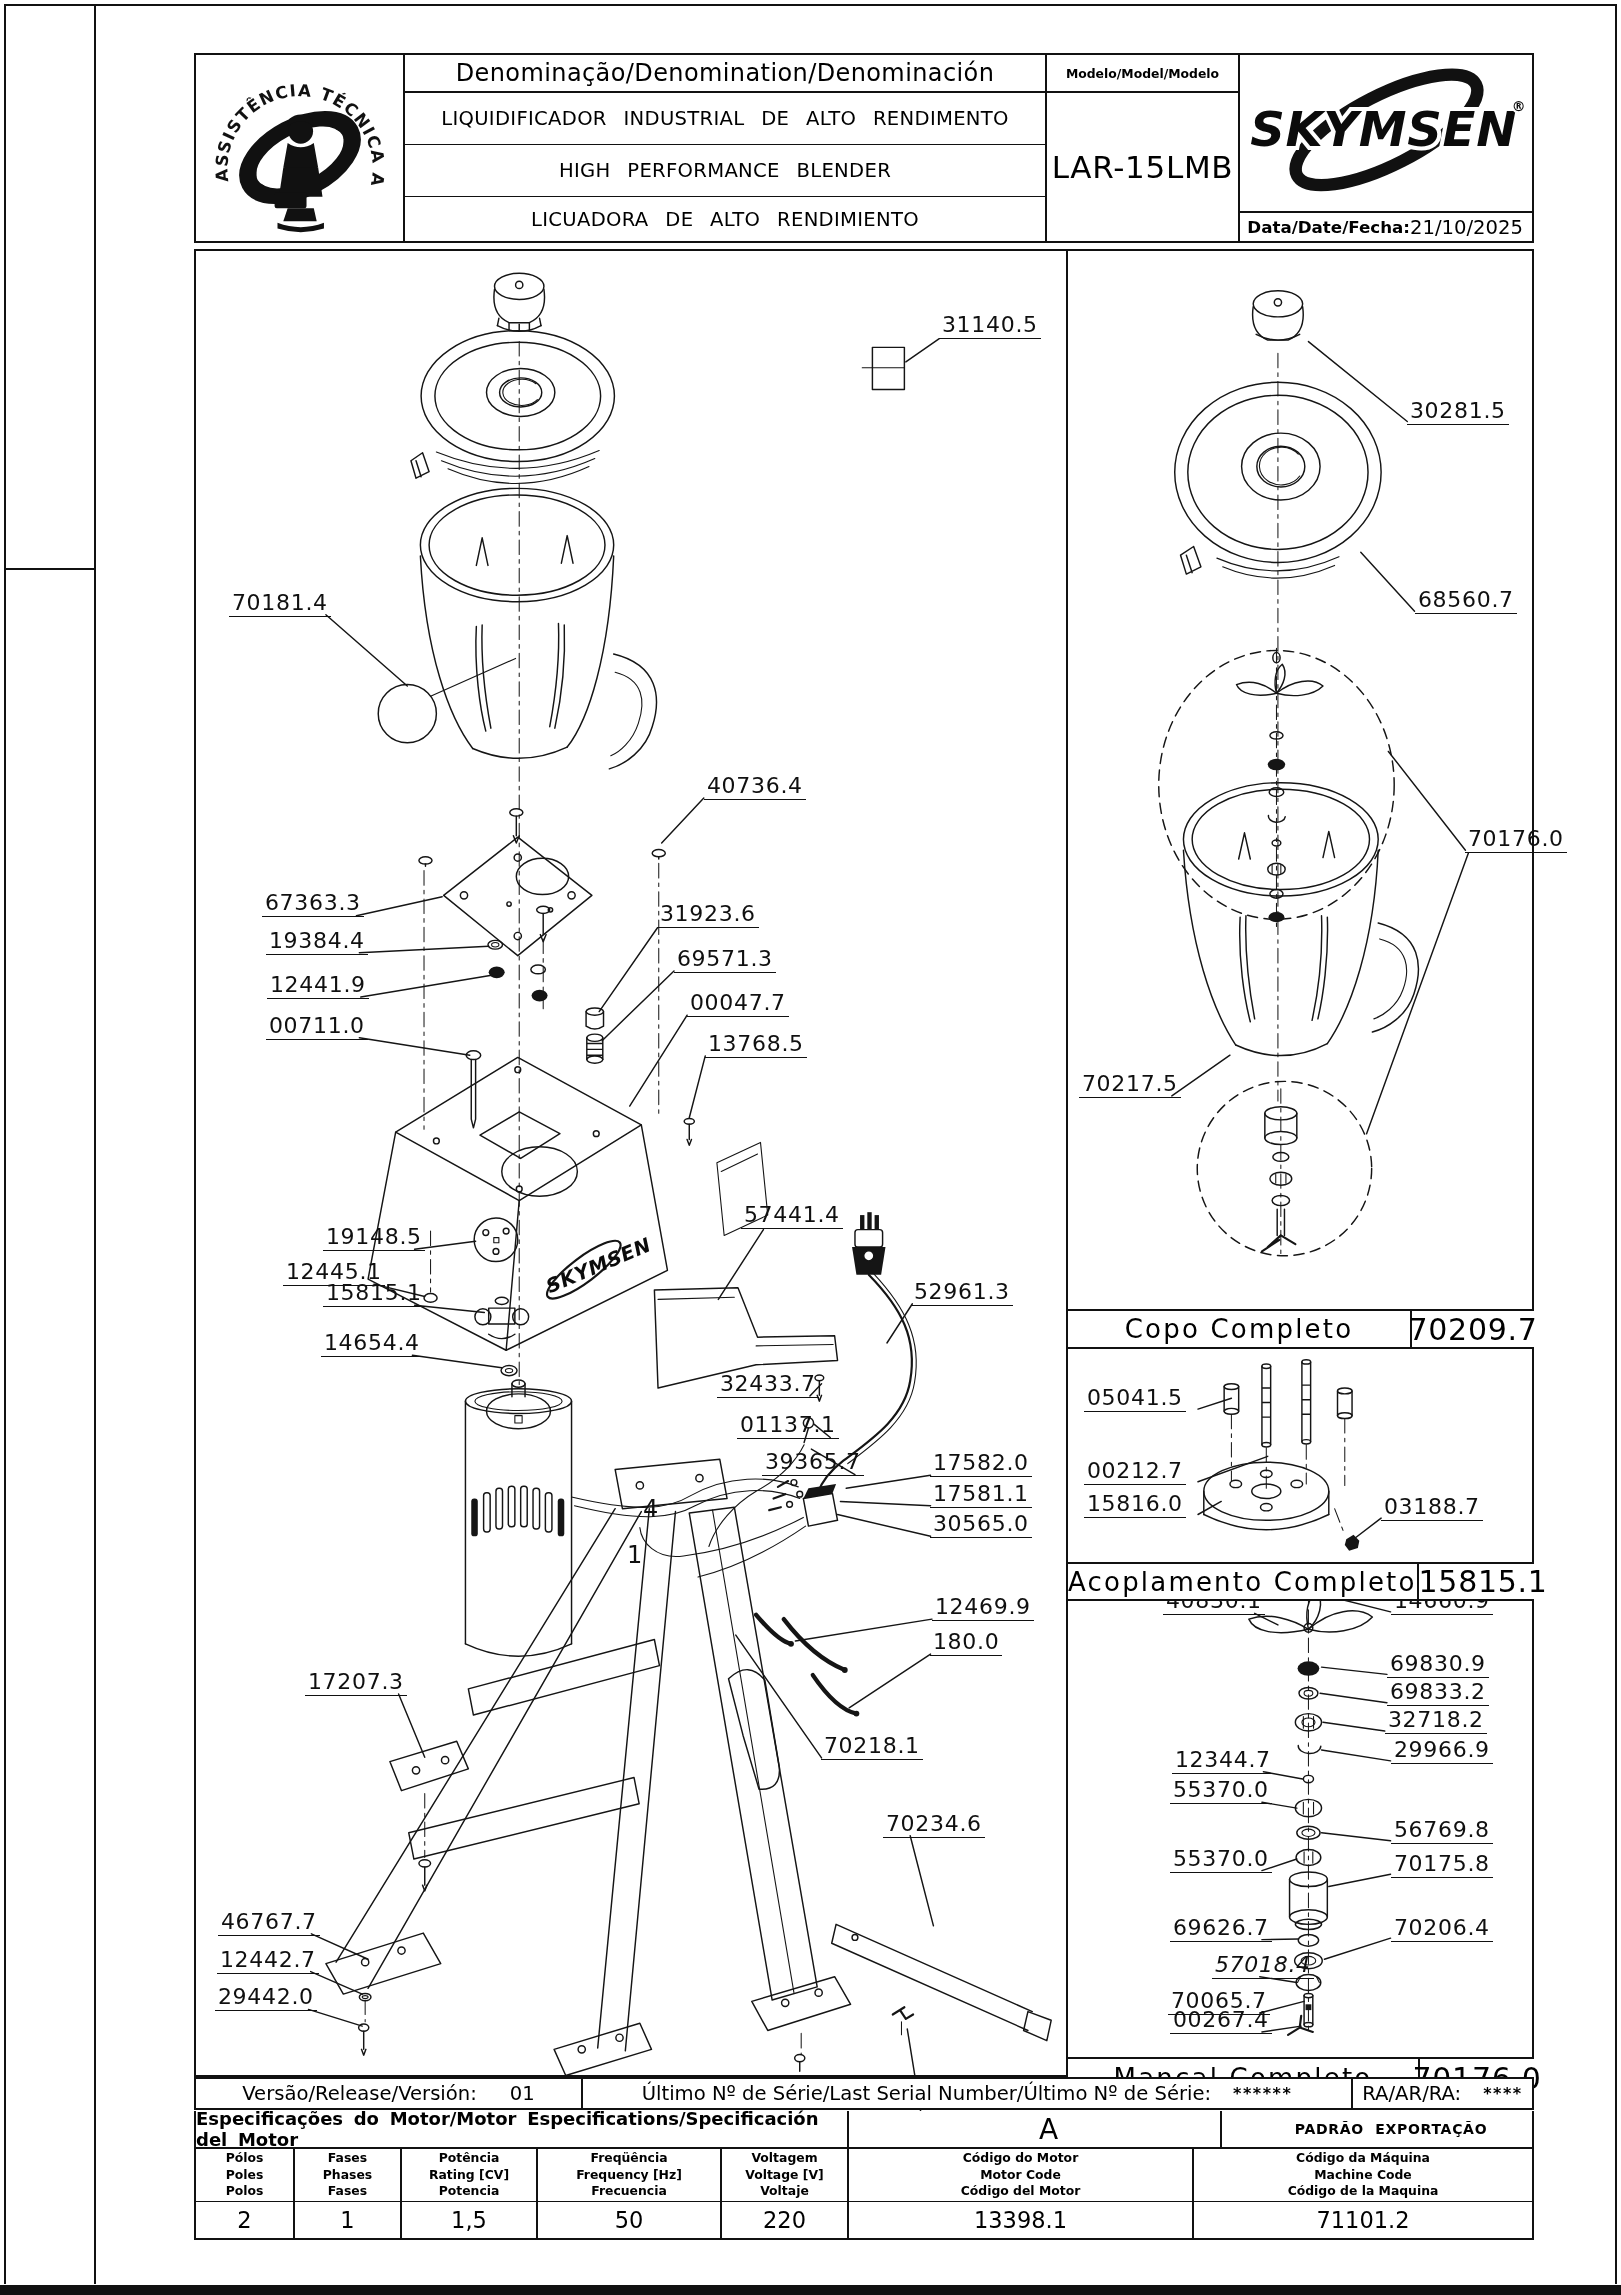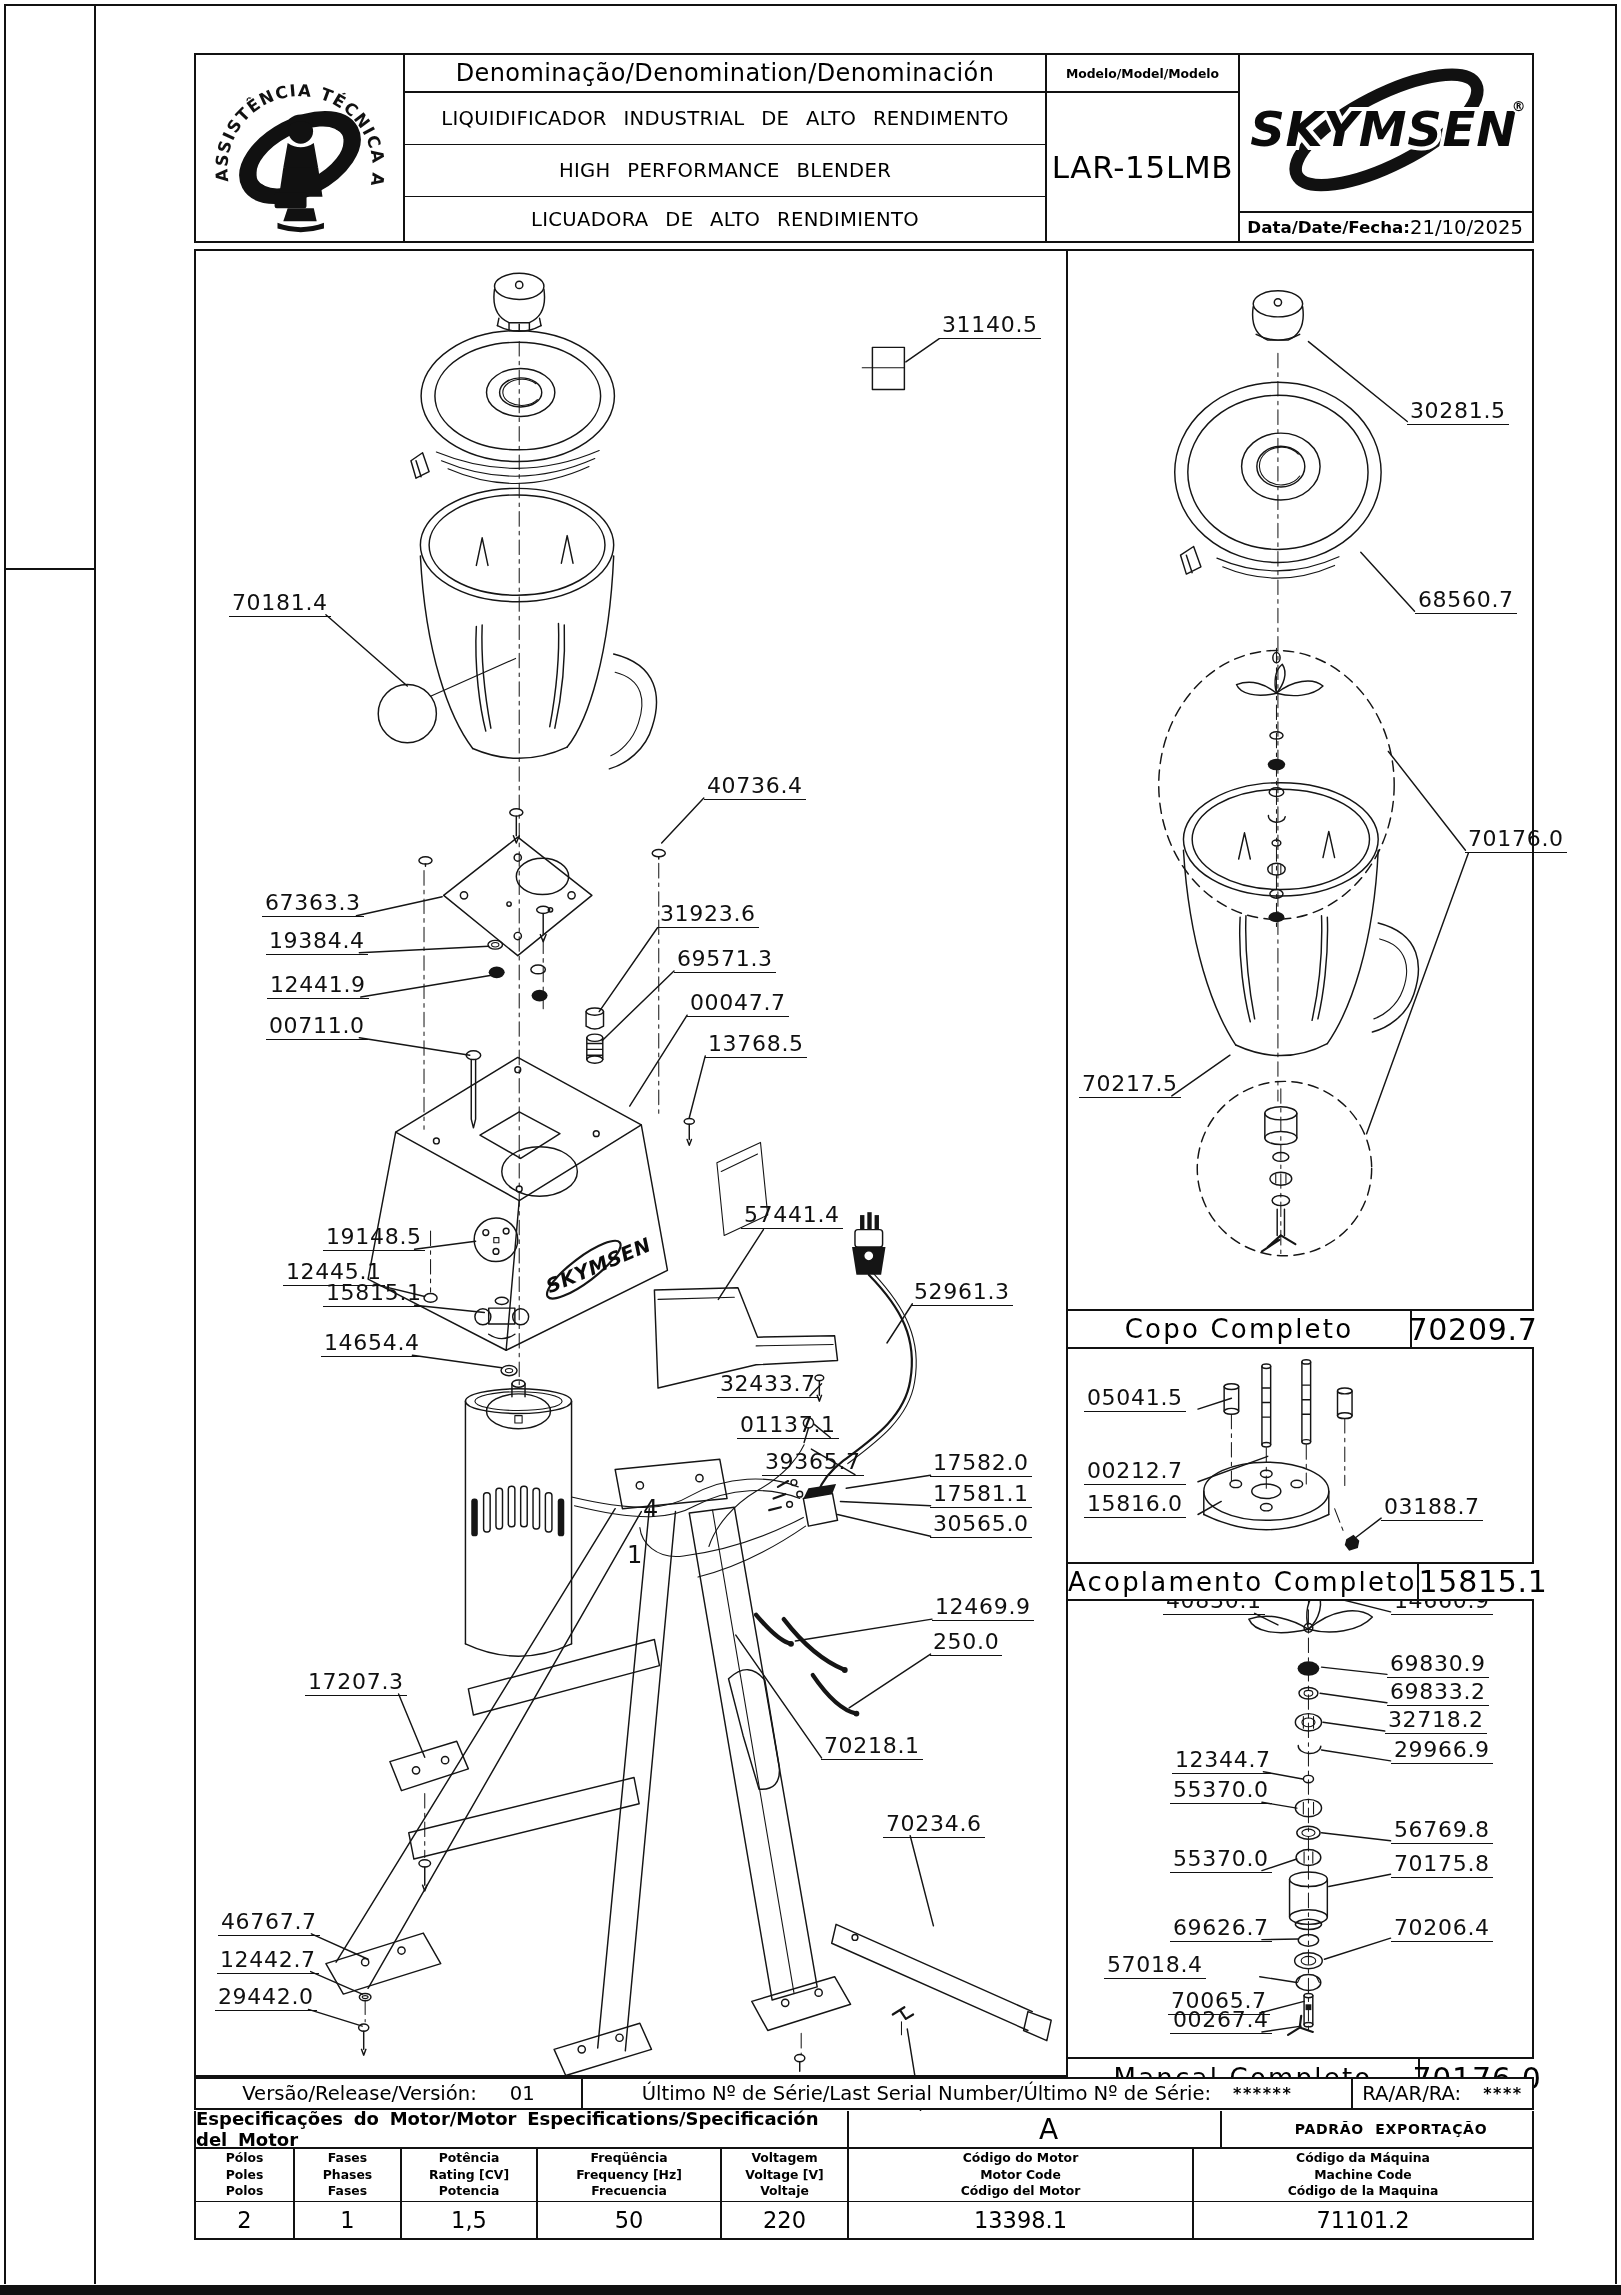--- a/index.html
+++ b/index.html
@@ -623,21 +623,21 @@
       <div class="plabel" style="left: 323px; top: 1280px;">15815.1</div>
       <div class="plabel" style="left: 321px; top: 1330px; text-align: right;">14654.4</div>
       <div class="plabel" style="left: 717px; top: 1371px;">32433.7</div>
       <div class="plabel" style="left: 737px; top: 1412px;">01137.1</div>
       <div class="plabel" style="left: 762px; top: 1449px;">39365.7</div>
       <div class="plabel" style="left: 911px; top: 1279px;">52961.3</div>
       <div class="plabel" style="left: 930px; top: 1450px;">17582.0</div>
       <div class="plabel" style="left: 930px; top: 1481px;">17581.1</div>
       <div class="plabel" style="left: 930px; top: 1511px;">30565.0</div>
       <div class="plabel" style="left: 932px; top: 1594px;">12469.9</div>
-      <div class="plabel" style="left: 930px; top: 1629px;">250.0</div>
+      <div class="plabel" style="left: 930px; top: 1629px;">180.0</div>
       <div class="plabel" style="left: 821px; top: 1733px;">70218.1</div>
       <div class="plabel" style="left: 305px; top: 1669px;">17207.3</div>
       <div class="plabel" style="left: 218px; top: 1909px;">46767.7</div>
       <div class="plabel" style="left: 217px; top: 1947px;">12442.7</div>
       <div class="plabel" style="left: 215px; top: 1984px;">29442.0</div>
       <div class="plabel" style="left: 883px; top: 1811px;">70234.6</div>
       <div class="plabel" style="left: 922px; top: 2116px;">04870.4</div>
       <div class="plabel nl" style="left: 640px; top: 1497px;">4</div>
       <div class="plabel nl" style="left: 624px; top: 1543px;">1</div>
       <div class="plabel" style="left: 1407px; top: 398px;">30281.5</div>
@@ -654,18 +654,18 @@
       <div class="plabel" style="left: 1387px; top: 1679px;">69833.2</div>
       <div class="plabel" style="left: 1385px; top: 1707px;">32718.2</div>
       <div class="plabel" style="left: 1391px; top: 1737px;">29966.9</div>
       <div class="plabel" style="left: 1172px; top: 1747px;">12344.7</div>
       <div class="plabel" style="left: 1170px; top: 1777px;">55370.0</div>
       <div class="plabel" style="left: 1391px; top: 1817px;">56769.8</div>
       <div class="plabel" style="left: 1170px; top: 1846px;">55370.0</div>
       <div class="plabel" style="left: 1391px; top: 1851px;">70175.8</div>
       <div class="plabel" style="left: 1170px; top: 1915px;">69626.7</div>
       <div class="plabel" style="left: 1391px; top: 1915px;">70206.4</div>
-      <div class="plabel" style="left: 1104px; top: 1952px;">57018.4</div>
+      <div class="plabel" style="left: 1212px; top: 1952px; font-style: italic;">57018.4</div>
       <div class="plabel" style="left: 1168px; top: 1988px;">70065.7</div>
       <div class="plabel" style="left: 1170px; top: 2007px;">00267.4</div>
     </div>
 </div>
 
 
 </body></html>

